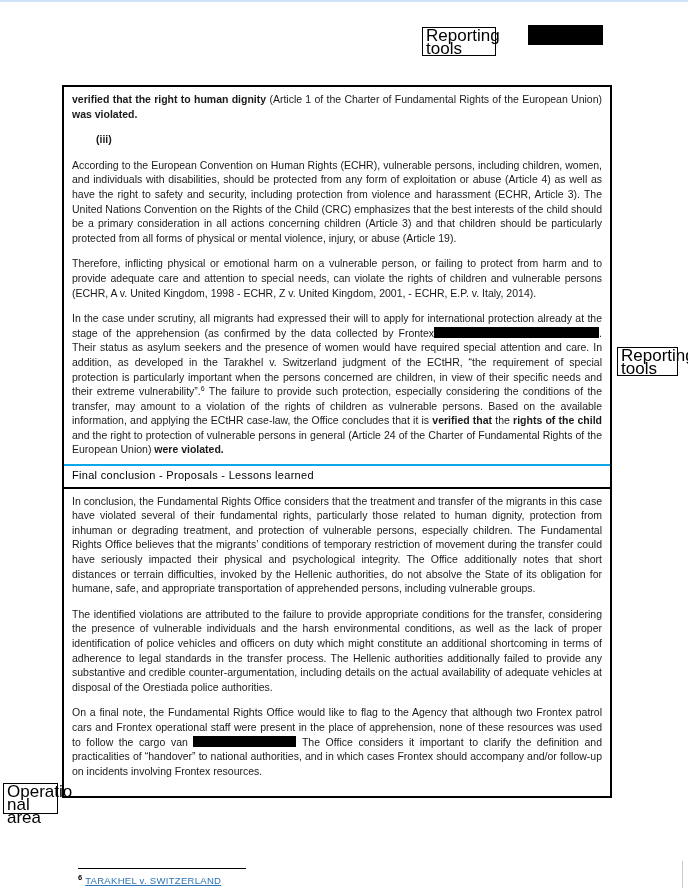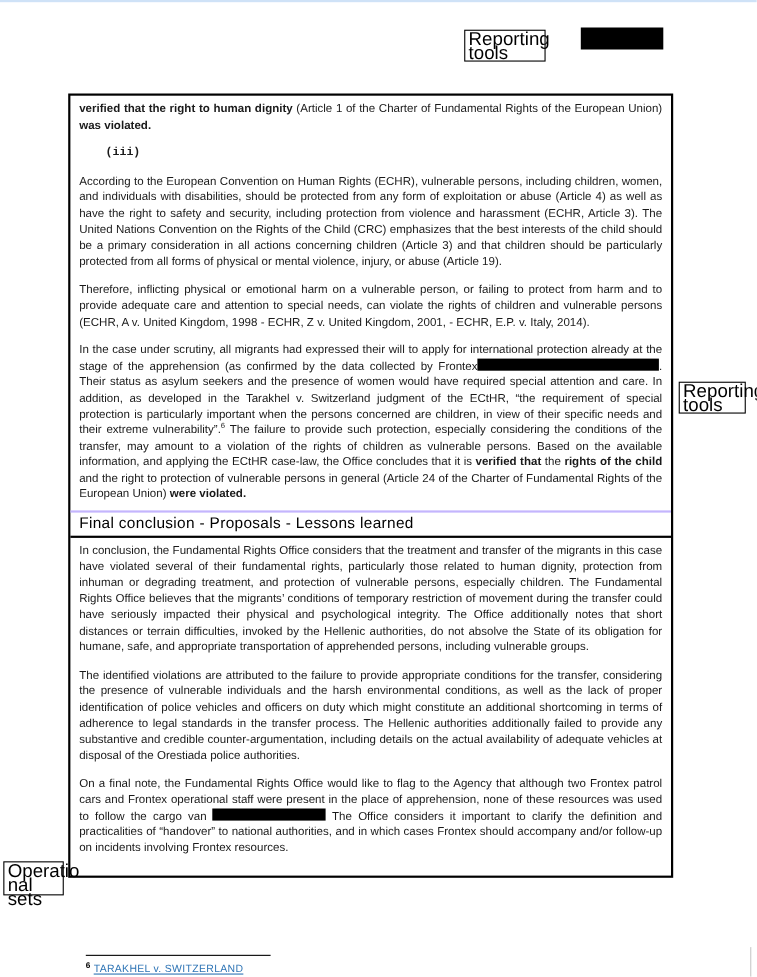--- a/index.html
+++ b/index.html
@@ -24,29 +24,29 @@
   .redact-top{left:528px;top:25px;width:75px;height:20px;}
   .redact{display:inline-block;background:var(--redaction,#000);vertical-align:-1px;}
 
   
   .doc{
     position:absolute;left:62px;top:85px;width:546px;
     border:2px solid #000;background:#fff;
     font-size:10.5px;line-height:14.6px;
   }
   .sec{padding:5px 8px 7px 8px;}
-  .sec1{border-bottom:2px solid #c4b5fd;}
+  .sec1{border-bottom:2px solid #0ea5e9;}
   .doc p{margin:0 0 11px 0;text-align:justify;}
   .doc p.last{margin-bottom:0;}
   .b{font-weight:bold;}
-  .h3row{display:flex;font-weight:bold;margin:0 0 11px 0;padding-left:24px;font-family:Liberation Mono, monospace;}
+  .h3row{display:flex;font-weight:bold;margin:0 0 11px 0;padding-left:24px;}
   .h3num{flex:0 0 44px;}
   .hdr-row{
     border-bottom:2px solid #000;padding:2px 8px 4px 8px;
-    font-size:14px;letter-spacing:0.3px;color:#000;
+    font-size:11px;letter-spacing:0.3px;color:#000;
   }
   sup{font-size:7px;line-height:0;}
 
   
   .fn-rule{position:absolute;left:78px;top:868px;width:168px;border-top:1.5px solid #000;}
   .fn{position:absolute;left:78px;top:873px;font-size:9.5px;color:#000;}
   .fn .ref{font-weight:bold;font-size:7.5px;vertical-align:4px;margin-right:3px;}
   .fn a{color:var(--link,#2E74B5);text-decoration:underline;letter-spacing:0.3px;}
 
   .edge-line{position:absolute;left:682px;top:861px;width:1px;height:27px;background:#c9c9c9;}
@@ -81,21 +81,21 @@
     <p><span>On a final note, the Fundamental Rights Office would like to flag to the Agency that although two Frontex patrol cars and Frontex operational staff were present in the place of apprehension, none of these resources was used to follow the cargo van </span><span class="redact" style="width: 103px; height: 11px;"></span><span> The Office considers it important to clarify the definition and practicalities of “handover” to national authorities, and in which cases Frontex should accompany and/or follow-up on incidents involving Frontex resources.</span></p>
   </div>
 </div>
 
 <div class="ann ann-right">
   <span>Reporting tools</span>
 </div>
 
 <div class="ann ann-left">
   <div>Operatio</div>
-  <div>nal sets</div>
+  <div>nal area</div>
 </div>
 
 <div class="fn-rule"></div>
 <div class="fn">
   <span class="ref">6</span><a href="#">TARAKHEL v. SWITZERLAND</a>
 </div>
 
 <div class="edge-line"></div>
 
 </body></html>

